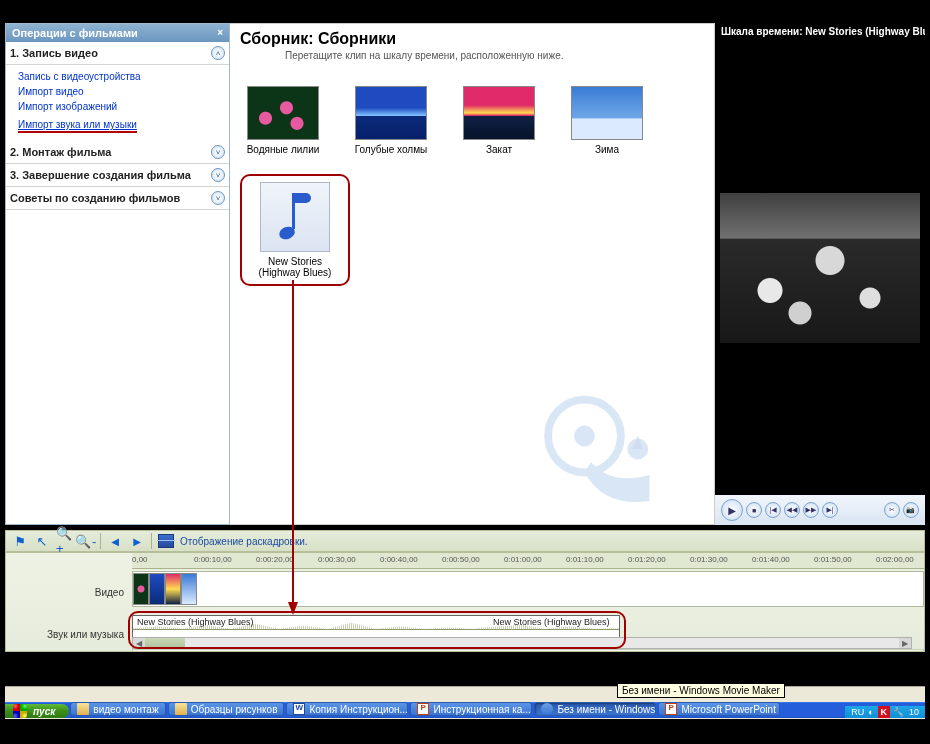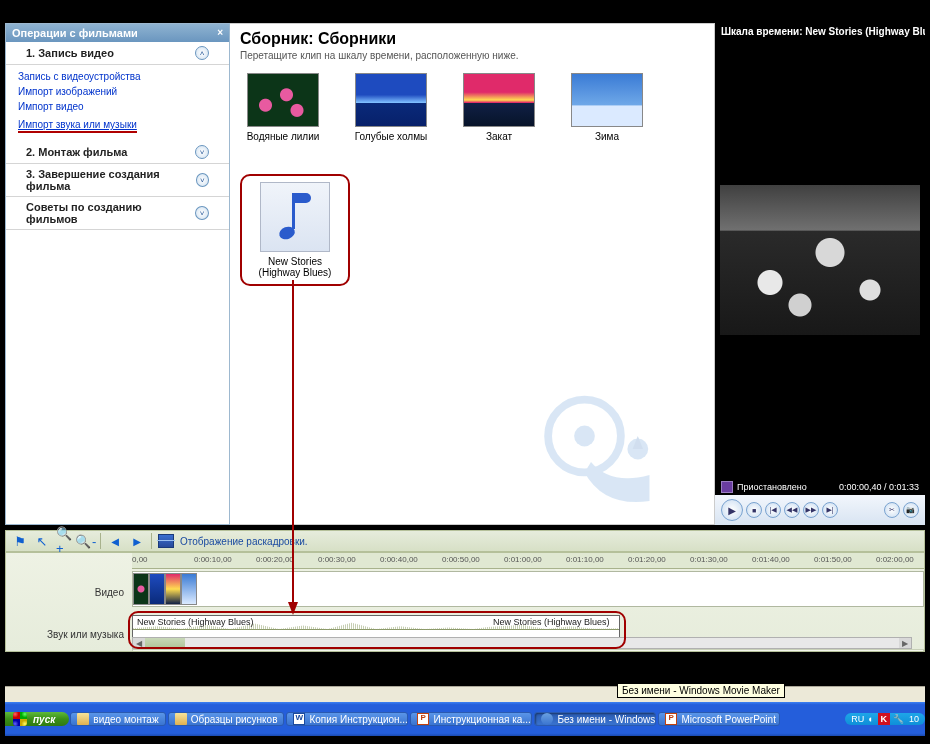--- a/index.html
+++ b/index.html
@@ -6,33 +6,33 @@
   body { background: #000; width: 930px; height: 744px; overflow: hidden; }
   .app { position: relative; width: 930px; height: 744px; background: #000; }
 
   
   .main-row { position: absolute; left: 5px; top: 23px; right: 5px; height: 502px; display: flex; }
   
   
   .sidebar { width: 225px; background: #fff; border: 1px solid #9db8cf; display: flex; flex-direction: column; }
   .sidebar-header { background: linear-gradient(#8fb3d1, #6a96bf); color: #fff; font-size: 11px; font-weight: bold; padding: 3px 6px; display: flex; justify-content: space-between; }
   .sidebar-header .x { cursor: pointer; font-size: 10px; }
-  .section-head { display: flex; justify-content: space-between; align-items: center; padding: 4px 20px; border-bottom: 1px solid #d5d5d5; cursor: pointer; }
+  .section-head { display: flex; justify-content: space-between; align-items: center; padding: 4px 4px; border-bottom: 1px solid #d5d5d5; cursor: pointer; }
   .section-head .title { font-size: 11px; font-weight: bold; color: #222; }
   .chev { width: 14px; height: 14px; border-radius: 50%; background: radial-gradient(#fff, #cfe0f0); border: 1px solid #6a96bf; display: inline-flex; align-items: center; justify-content: center; font-size: 8px; color: #2a5a99; }
   .section-body { padding: 4px 6px 8px 12px; }
   .link { font-size: 10px; color: #0033cc; padding: 2px 0; cursor: pointer; display: block; }
   .link.underline { text-decoration: underline; border-bottom: 2px solid #b00000; padding-bottom: 1px; display: inline-block; }
 
   
   .collection { flex: 1; background: #fff; border: 1px solid #ccc; border-left: none; padding: 6px 10px; position: relative; overflow: hidden; }
   .coll-title { font-size: 16px; font-weight: bold; }
-  .coll-sub { font-size: 10px; color: #555; margin-top: 2px; }
+  .coll-sub { font-size: 10px; color: #555; margin-top: 2px; margin-left: 45px; }
   .thumbs { display: flex; gap: 22px; margin-top: 12px; flex-wrap: wrap; }
-  .thumb { width: 86px; text-align: center; }
+  .thumb { width: 86px; text-align: center; margin-top: 13px; }
   .thumb-img { width: 72px; height: 54px; border: 1px solid #888; margin: 0 auto; }
   .lilies { background: radial-gradient(circle at 25% 60%, #e85aa0 6px, transparent 7px), radial-gradient(circle at 55% 40%, #e85aa0 6px, transparent 7px), radial-gradient(circle at 70% 70%, #e85aa0 6px, transparent 7px), #0c3518; }
   .hills { background: linear-gradient(#1e4bbf 40%, #7fbfff 55%, #0a2a7a 56%, #07206a); }
   .sunset { background: linear-gradient(#e02a6a 35%, #ffdc50 50%, #e02a6a 55%, #102045 56%, #071329); }
   .winter { background: linear-gradient(#3a7bd5, #6fa8e8 60%, #dbeaff 61%, #dbeaff); }
   .thumb-label { font-size: 10px; margin-top: 4px; }
   .audio-item { position: absolute; left: 10px; top: 150px; width: 110px; text-align: center; padding: 6px; border: 2px solid #a00000; border-radius: 10px; }
   .audio-icon { width: 70px; height: 70px; margin: 0 auto 4px; background: linear-gradient(#f0f4fa,#dbe4f2); border: 1px solid #b0b8c8; position: relative; }
   .note { position: absolute; left: 18px; top: 10px; width: 30px; height: 46px; }
   .note::before { content:''; position:absolute; left: 0; bottom: 0; width: 16px; height: 12px; background: #2a5bcc; border-radius: 50%; transform: rotate(-20deg);}
@@ -97,53 +97,53 @@
   .scrollbar { position:absolute; left:126px; right:12px; bottom:2px; height:12px; background:#e8e8e8; border:1px solid #b0b0b0;}
   .scroll-thumb{position:absolute; left:12px; width:40px; top:0; bottom:0; background:linear-gradient(#c8d8b8,#b0c49a);}
   .scroll-arr{position:absolute; top:0; bottom:0; width:12px; background:#d8d8d8; display:flex; align-items:center; justify-content:center; font-size:8px; color:#666;}
   .scroll-arr.l{left:0;} .scroll-arr.r{right:0;}
 
   
   .statusbar { position:absolute; left:5px; right:5px; top:686px; height:16px; background:#ece9d8; border-top:1px solid #aca899; font-size:10px; padding:16px 6px; color:#333;}
   .tooltip { position:absolute; left:617px; top:683px; background:#ffffe1; border:1px solid #000; font-size:10px; padding:1px 4px; z-index:60;}
 
   
-  .taskbar { position:absolute; left:5px; right:5px; top:702px; height:34px; background: linear-gradient(#3c81f3, #245edb 8%, #245edb 92%, #1a4ab0); display:flex; align-items:center; font-size:10px; color:#fff;}
+  .taskbar { position:absolute; left:5px; right:5px; top:702px; height:16px; background: linear-gradient(#3c81f3, #245edb 8%, #245edb 92%, #1a4ab0); display:flex; align-items:flex-end; font-size:10px; color:#fff;}
   .start { background: linear-gradient(#5fba3a, #3a9018 50%, #2f7a12); padding: 0 14px 0 8px; display:flex; align-items:center; gap:6px; font-weight:bold; font-style:italic; border-radius: 0 10px 10px 0; cursor:pointer;}
   .start-orb{width:14px; height:14px; border-radius:3px; background: radial-gradient(circle at 30% 30%, #f66, #c00 50%), radial-gradient(circle at 70% 30%, #6f6, #0a0 50%), radial-gradient(circle at 30% 70%, #66f, #00a 50%), radial-gradient(circle at 70% 70%, #ff6, #ca0 50%); background-size: 50% 50%; background-position: 0 0, 100% 0, 0 100%, 100% 100%; background-repeat:no-repeat;}
   .task-btn { margin:2px 1px; padding: 0 6px; background: linear-gradient(#5a95e8, #3a74d0); border:1px solid #2a5ab0; border-radius:3px; display:flex; align-items:center; gap:4px; max-width:122px; overflow:hidden; white-space:nowrap; cursor:pointer;}
   .task-btn.active { background: linear-gradient(#2a5ab0, #3a74d0); box-shadow: inset 1px 1px 2px rgba(0,0,0,0.4);}
   .task-ico{width:12px; height:12px; display:inline-block; flex-shrink:0;}
   .folder{background:linear-gradient(#f7e39a,#e0b050); border-radius:1px;}
   .wordico{background:#fff; border:1px solid #1a4aa0; position:relative;} .wordico::after{content:'W'; color:#1a4aa0; font-size:8px; font-weight:bold; position:absolute; left:1px; top:-1px;}
   .ppico{background:#fff; border:1px solid #c04010; position:relative;} .ppico::after{content:'P'; color:#c04010; font-size:8px; font-weight:bold; position:absolute; left:2px; top:-1px;}
   .mmico{background:linear-gradient(#6aa0e0,#3a74d0); border-radius:50%;}
-  .tray { margin-left:auto; background: linear-gradient(#1ea6e8, #0f8fd8); padding: 0 6px; display:flex; align-items:center; gap:4px;border-radius:8px;}
+  .tray { margin-left:auto; background: linear-gradient(#1ea6e8, #0f8fd8); padding: 0 6px; display:flex; align-items:center; gap:4px;}
   .tray span{font-size:9px;}
   .kico{width:12px;height:12px;background:#d01020;color:#fff;font-size:9px;font-weight:bold;display:inline-flex;align-items:center;justify-content:center;}
 </style>
 </head>
 <body>
 
 <div class="app">
   <div class="main-row">
 
     <div class="sidebar">
       <div class="sidebar-header">
         <span>Операции с фильмами</span>
         <span class="x">×</span>
       </div>
       <div class="section-head">
         <span class="title">1. Запись видео</span>
         <span class="chev">˄</span>
       </div>
       <div class="section-body">
         <span class="link">Запись с видеоустройства</span>
+        <span class="link">Импорт видео</span>
         <span class="link">Импорт изображений</span>
-        <span class="link">Импорт видео</span>
         <span class="link underline">Импорт звука или музыки</span>
       </div>
       <div class="section-head">
         <span class="title">2. Монтаж фильма</span>
         <span class="chev">˅</span>
       </div>
       <div class="section-head">
         <span class="title">3. Завершение создания фильма</span>
         <span class="chev">˅</span>
       </div>
@@ -190,27 +190,20 @@
             <path d="M68 50 a8 8 0 1 0 16 0 a8 8 0 1 0 -16 0" fill="#6aa0d8"></path>
             <path d="M72 50 l4 -10 l4 10" fill="#4a80c0"></path>
           </svg>
       </div>
     </div>
 
     <div class="preview">
       <div class="preview-title">Шкала времени: New Stories (Highway Blues)</div>
       <div class="preview-screen">
         <div class="preview-img"></div>
-      </div>
-      <div class="preview-status">
-        <span class="stat-left">
-            <span class="stat-ico"></span>
-            <span>Приостановлено</span>
-          </span>
-        <span>0:00:00,40 / 0:01:33</span>
       </div>
       <div class="preview-controls">
         <span class="pc-btn big">▶</span>
         <span class="pc-btn">■</span>
         <span class="pc-btn">|◀</span>
         <span class="pc-btn">◀◀</span>
         <span class="pc-btn">▶▶</span>
         <span class="pc-btn">▶|</span>
         <span style="flex:1"></span>
         <span class="pc-btn">✂</span>

